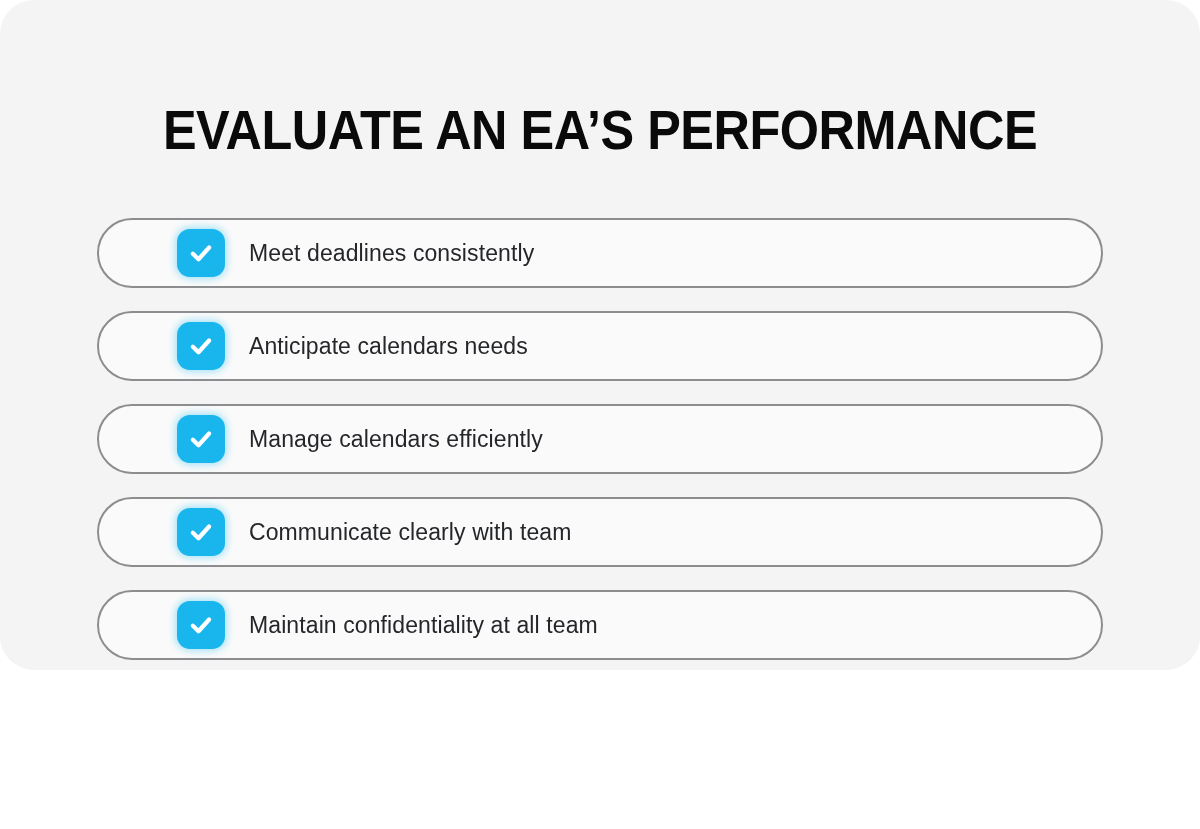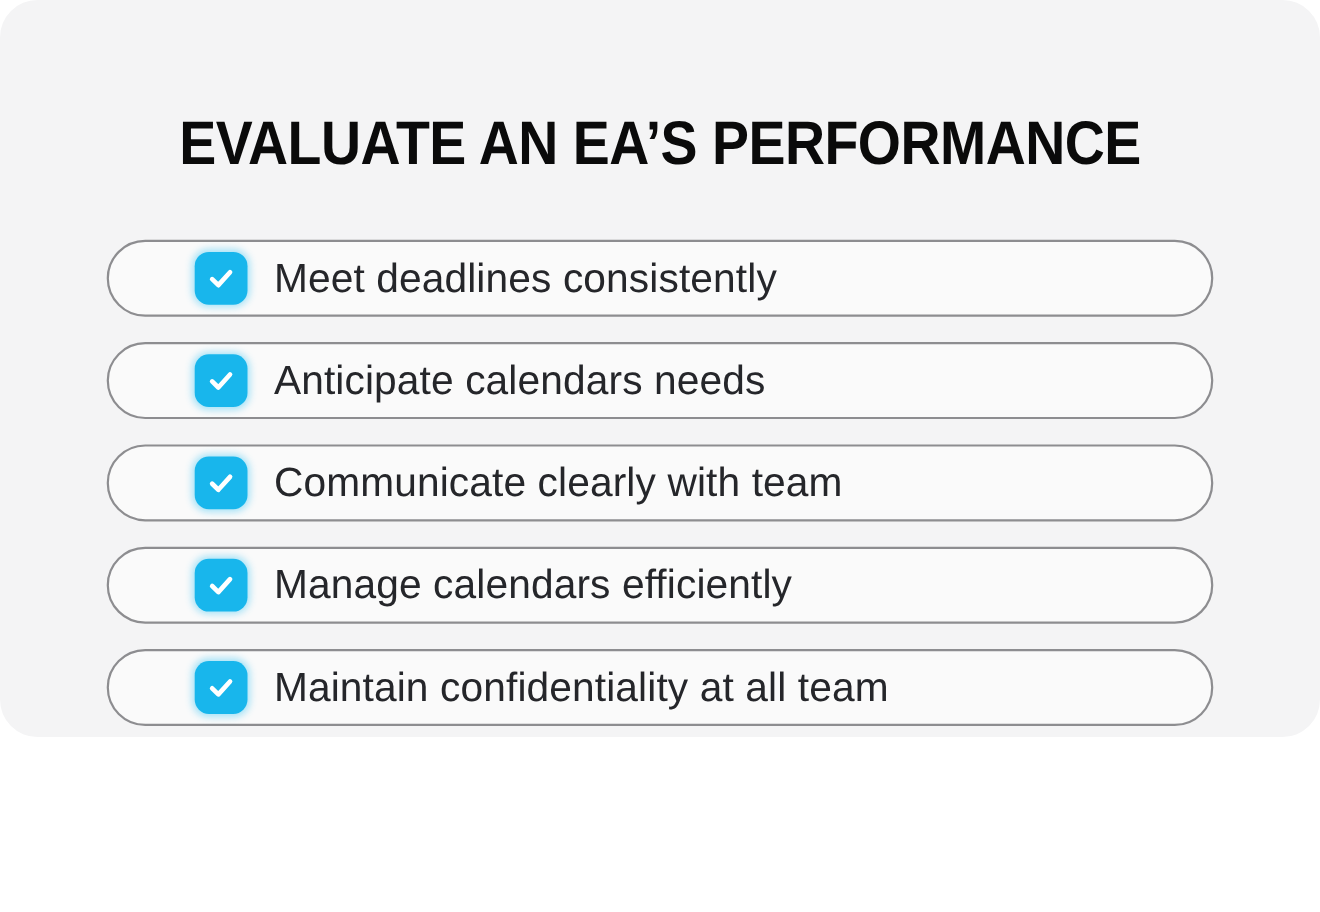--- a/index.html
+++ b/index.html
@@ -83,21 +83,21 @@
     display: block;
     width: 30px;
     height: 30px;
   }
 
   .row-label {
     flex: 1 1 auto;
     margin-left: 24px;
     padding-right: 40px;
     font-family: "Liberation Sans", sans-serif;
-    font-size: 37px;
+    font-size: 23px;
     line-height: 36px;
     color: #25262a;
     white-space: nowrap;
     letter-spacing: 0.1px;
   }
 
   .row-label.narrow {
     font-size: 30px;
     transform: scaleX(0.97);
     transform-origin: left center;
@@ -129,30 +129,30 @@
       </span>
       <span class="row-label">Anticipate calendars needs</span>
     </div>
 
     <div class="row">
       <span class="checkbox">
         <svg viewBox="0 0 24 24" aria-hidden="true">
           <path d="M5.5 12.6 L10 17 L18.5 7.6" fill="none" stroke="#ffffff" stroke-width="3.4" stroke-linecap="round" stroke-linejoin="round"></path>
         </svg>
       </span>
-      <span class="row-label">Communicate clearly with team</span>
+      <span class="row-label">Manage calendars efficiently</span>
     </div>
 
     <div class="row">
       <span class="checkbox">
         <svg viewBox="0 0 24 24" aria-hidden="true">
           <path d="M5.5 12.6 L10 17 L18.5 7.6" fill="none" stroke="#ffffff" stroke-width="3.4" stroke-linecap="round" stroke-linejoin="round"></path>
         </svg>
       </span>
-      <span class="row-label">Manage calendars efficiently</span>
+      <span class="row-label">Communicate clearly with team</span>
     </div>
 
 
     <div class="row">
       <span class="checkbox">
         <svg viewBox="0 0 24 24" aria-hidden="true">
           <path d="M5.5 12.6 L10 17 L18.5 7.6" fill="none" stroke="#ffffff" stroke-width="3.4" stroke-linecap="round" stroke-linejoin="round"></path>
         </svg>
       </span>
       <span class="row-label">Maintain confidentiality at all team</span>

